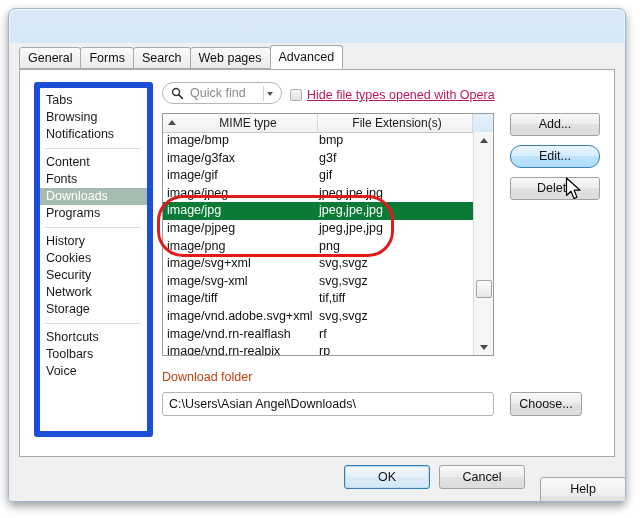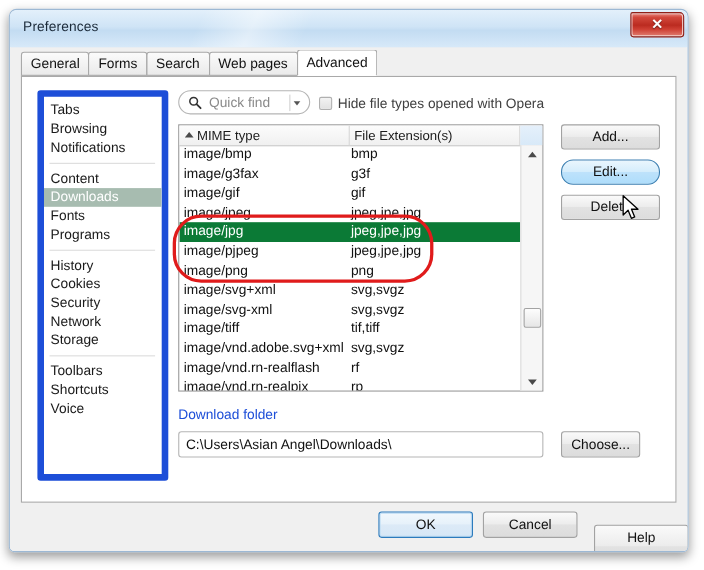--- a/index.html
+++ b/index.html
@@ -153,35 +153,36 @@
   }
   .cbox {
     display: inline-block; vertical-align: -2px;
     width: 12px; height: 12px;
     background: linear-gradient(to bottom, #f3f3f3, #e2e2e2);
     border: 1px solid #b0b0b0;
     border-radius: 2px;
     box-sizing: border-box;
     margin-right: 5px;
   }
-  #hide-label { font-size: 12.5px; color: #404040; }
+  #hide-label { font-size: 12.5px; color: #be185d; text-decoration: underline; }
 
   
   #listbox {
     position: absolute; left: 0; top: 31px;
     width: 332px; height: 243px;
     background: #ffffff;
     border: 1px solid #9a9a9a;
     box-sizing: border-box;
     overflow: hidden;
   }
   #thead {
     position: relative; height: 18px;
     background: linear-gradient(to bottom, #fcfcfc 0%, #f0f0f0 100%);
     border-bottom: 1px solid #c8c8c8;
+    text-align: center;
   }
   .th {
     position: absolute; top: 0; height: 18px; line-height: 18px;
     font-size: 12px; color: #1a1a1a;
     border-right: 1px solid #d8d8d8;
     box-sizing: border-box;
     padding-left: 4px;
     white-space: nowrap;
   }
   #th-mime { left: 0; width: 155px; padding-left: 16px; }
@@ -262,21 +263,21 @@
     box-shadow: 0 0 0 1px #bcdcf4 inset;
     background: linear-gradient(to bottom, #f2f8fd 0%, #e6f1fa 48%, #dceaf7 50%, #d6e7f6 100%);
   }
   #btn-add    { position: absolute; left: 348px; top: 31px;  width: 90px; height: 23px; line-height: 21px; }
   #btn-edit   { position: absolute; left: 348px; top: 63px;  width: 90px; height: 23px; line-height: 21px; }
   #btn-delete { position: absolute; left: 348px; top: 95px;  width: 90px; height: 23px; line-height: 21px; }
 
   
   #dl-label {
     position: absolute; left: 0; top: 288px;
-    font-size: 12.5px; color: #1d4ed8;
+    font-size: 12.5px; color: #c2410c;
   }
   #dl-input {
     position: absolute; left: 0; top: 310px;
     width: 332px; height: 24px;
     background: #ffffff;
     border: 1px solid #b5b5b5;
     border-radius: 3px;
     box-sizing: border-box;
     font-size: 12.5px; color: #111;
     line-height: 22px;
@@ -304,56 +305,51 @@
     z-index: 50;
   }
   
   #cursor { position: absolute; left: 556px; top: 168px; z-index: 60; pointer-events: none; }
 </style>
 </head>
 <body>
 
 <div id="window">
 
-  <div id="titlebar">
-    <div class="sheen"></div>
-    <div id="titletext">Preferences</div>
-    <div id="closebtn">✕</div>
-  </div>
 
   <div id="dlgbody">
 
     <div id="tabstrip">
         <div class="tab">General</div>
         <div class="tab">Forms</div>
         <div class="tab">Search</div>
         <div class="tab">Web pages</div>
         <div class="tab active">Advanced</div>
       </div>
 
     <div id="panel">
 
       <div id="sidebar">
           <div class="side-item">Tabs</div>
           <div class="side-item">Browsing</div>
           <div class="side-item">Notifications</div>
           <div class="side-sep"></div>
           <div class="side-item">Content</div>
+          <div class="side-item">Fonts</div>
           <div class="side-item selected">Downloads</div>
-          <div class="side-item">Fonts</div>
           <div class="side-item">Programs</div>
           <div class="side-sep"></div>
           <div class="side-item">History</div>
           <div class="side-item">Cookies</div>
           <div class="side-item">Security</div>
           <div class="side-item">Network</div>
           <div class="side-item">Storage</div>
           <div class="side-sep"></div>
+          <div class="side-item">Shortcuts</div>
           <div class="side-item">Toolbars</div>
-          <div class="side-item">Shortcuts</div>
           <div class="side-item">Voice</div>
         </div>
 
       <div id="content">
 
         <div id="quickfind">
           <svg id="qf-icon" viewBox="0 0 16 16">
             <circle cx="6.2" cy="6.2" r="4.3" fill="none" stroke="#333" stroke-width="1.7"></circle>
             <line x1="9.4" y1="9.4" x2="14" y2="14" stroke="#333" stroke-width="2" stroke-linecap="round"></line>
           </svg>

